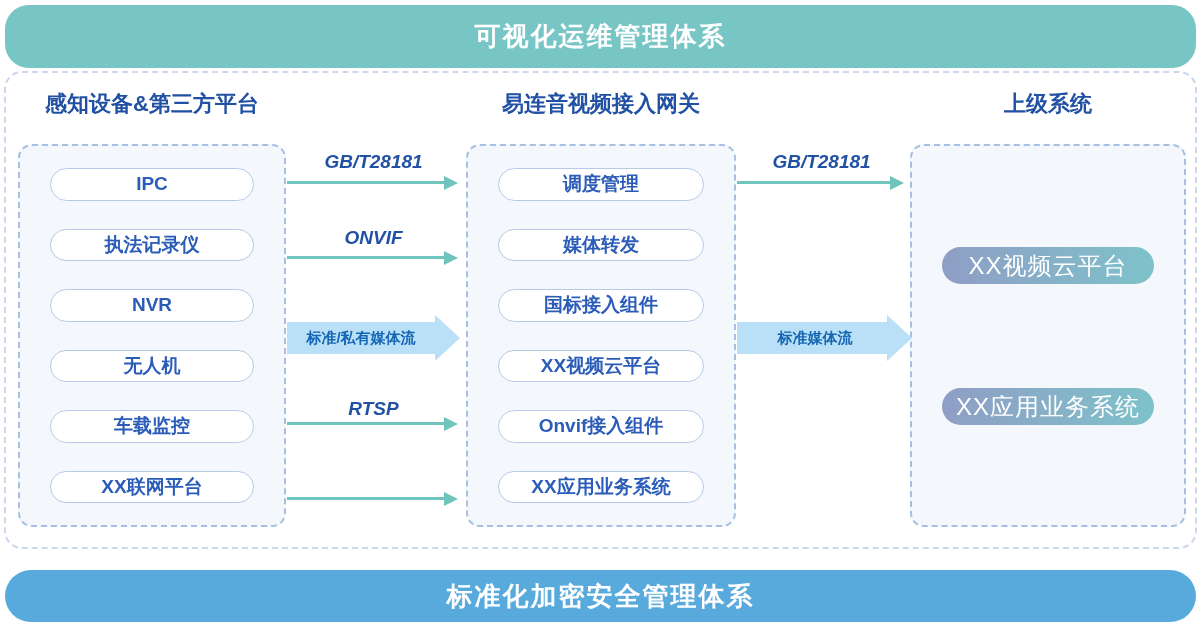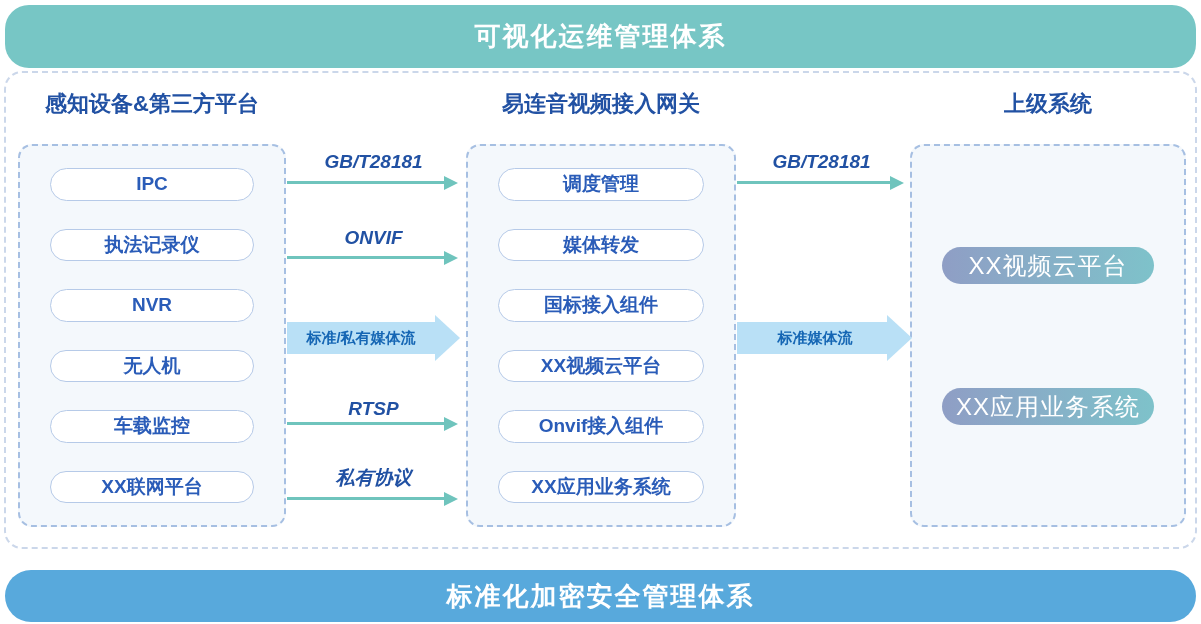--- a/index.html
+++ b/index.html
@@ -142,21 +142,20 @@
   <div class="tarrow" style="top:181px;"></div>
 
   <div class="flow-label" style="top:227px;">ONVIF</div>
   <div class="tarrow" style="top:256px;"></div>
 
   <div class="bigarrow">标准/私有媒体流</div>
 
   <div class="flow-label" style="top:391px;margin-top:7px;">RTSP</div>
   <div class="tarrow" style="top:422px;"></div>
 
-  <div class="flow-label" style="top:465px;">私有协议</div>
   <div class="tarrow" style="top:497px;"></div>
 </div>
 
 <div class="zone zone-2">
   <div class="flow-label" style="top:151px;">GB/T28181</div>
   <div class="tarrow" style="top:181px;"></div>
 
   <div class="bigarrow">标准媒体流</div>
 </div>
 

